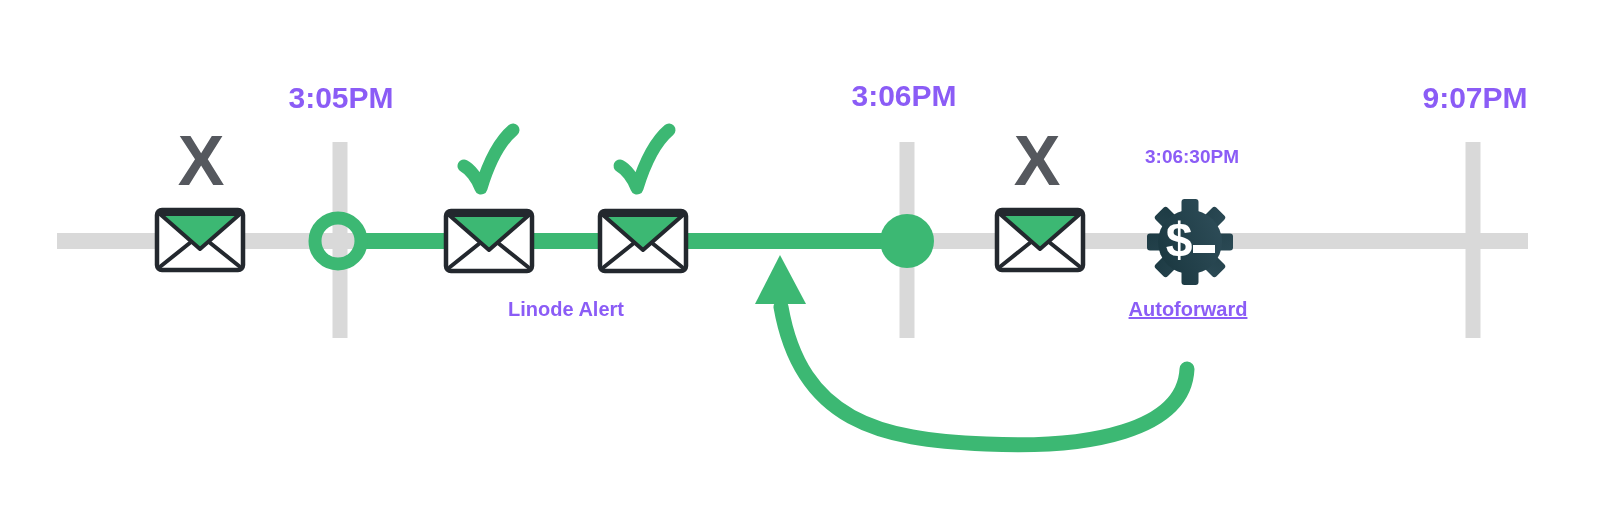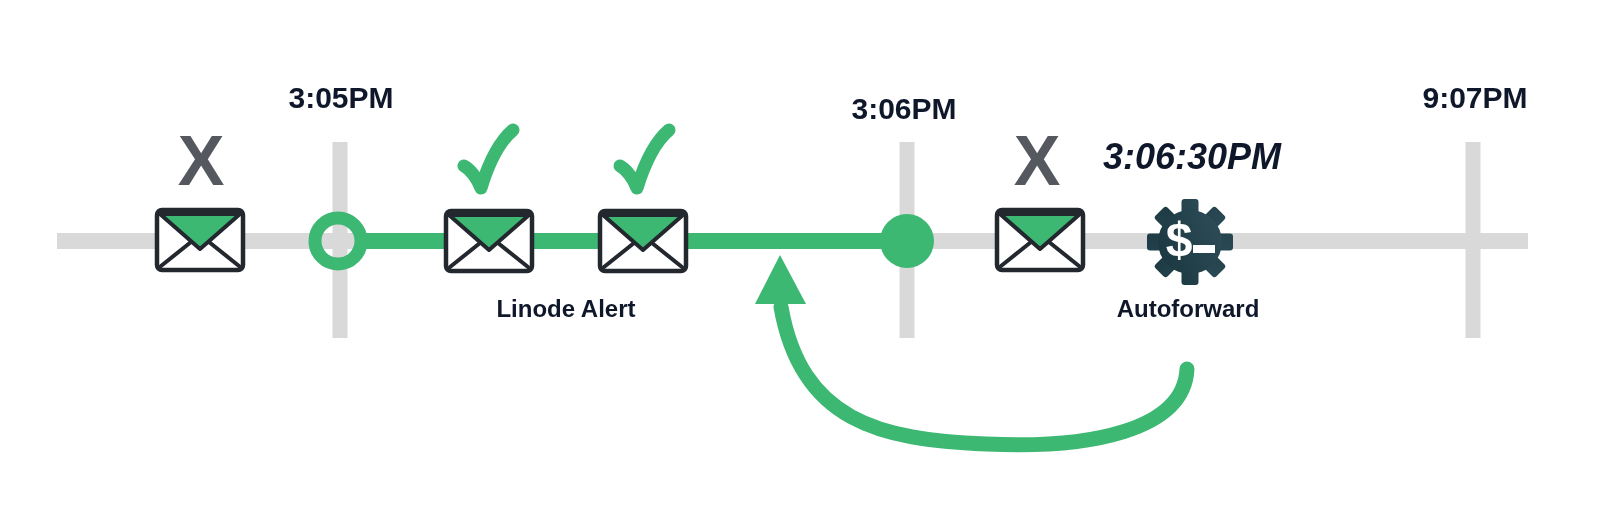--- a/index.html
+++ b/index.html
@@ -3,25 +3,25 @@
 <meta charset="utf-8">
 <style>
   html,body{margin:0;padding:0;background:#ffffff;}
   .canvas{
     position:relative;width:1600px;height:512px;background:#ffffff;overflow:hidden;
     font-family:"Liberation Sans",sans-serif;
   }
   .canvas svg{position:absolute;left:0;top:0;}
   .label{
     position:absolute;transform:translateX(-50%);
-    font-weight:bold;color:#0f172a;white-space:nowrap;
+    font-weight:bold;color:#8b5cf6;white-space:nowrap;
   }
   .time{font-size:30px;line-height:30px;}
-  .subtime{font-size:36px;line-height:28px;font-style:italic;}
-  .caption{font-size:24px;line-height:30px;text-align:center;}
+  .subtime{font-size:19px;line-height:28px;}
+  .caption{font-size:20px;line-height:30px;text-align:center;}
   .xmark{font-size:70px;line-height:70px;color:#55585e;letter-spacing:0;}
 </style>
 </head>
 <body>
 
 <div class="canvas">
 
   <svg width="1600" height="512" viewBox="0 0 1600 512">
     <defs>
       <linearGradient id="gearGrad" gradientUnits="userSpaceOnUse" x1="-46" y1="20" x2="46" y2="-20">
@@ -81,27 +81,27 @@
         <rect x="-8.5" y="-43" width="17" height="86" rx="3" transform="rotate(90)"></rect>
         <rect x="-8.5" y="-43" width="17" height="86" rx="3" transform="rotate(135)"></rect>
         <circle r="32"></circle>
       </g>
       <text x="-11" y="14" text-anchor="middle" fill="#ffffff" font-family="Liberation Sans, sans-serif" font-weight="bold" font-size="48">$</text>
       <rect x="3" y="3" width="22" height="8" fill="#ffffff"></rect>
     </g>
   </svg>
 
   <div class="label time" style="left:341px;top:83px;">3:05PM</div>
-  <div class="label time" style="left:904px;top:94px;">3:06PM</div>
+  <div class="label time" style="left:904px;top:81px;">3:06PM</div>
   <div class="label time" style="left:1475px;top:83px;">9:07PM</div>
   <div class="label subtime" style="left:1192px;top:143px;">3:06:30PM</div>
 
   <div class="label xmark" style="left:201px;top:126px;">X</div>
   <div class="label xmark" style="left:1037px;top:126px;">X</div>
 
   <div class="label caption" style="left:566px;top:294px;">
     <div>Linode Alert</div>
   </div>
-  <div class="label caption" style="left:1188px;top:294px;">
+  <div class="label caption" style="left:1188px;top:294px;text-decoration:underline;">
     <div>Autoforward</div>
   </div>
 
 </div>
 
 </body></html>

